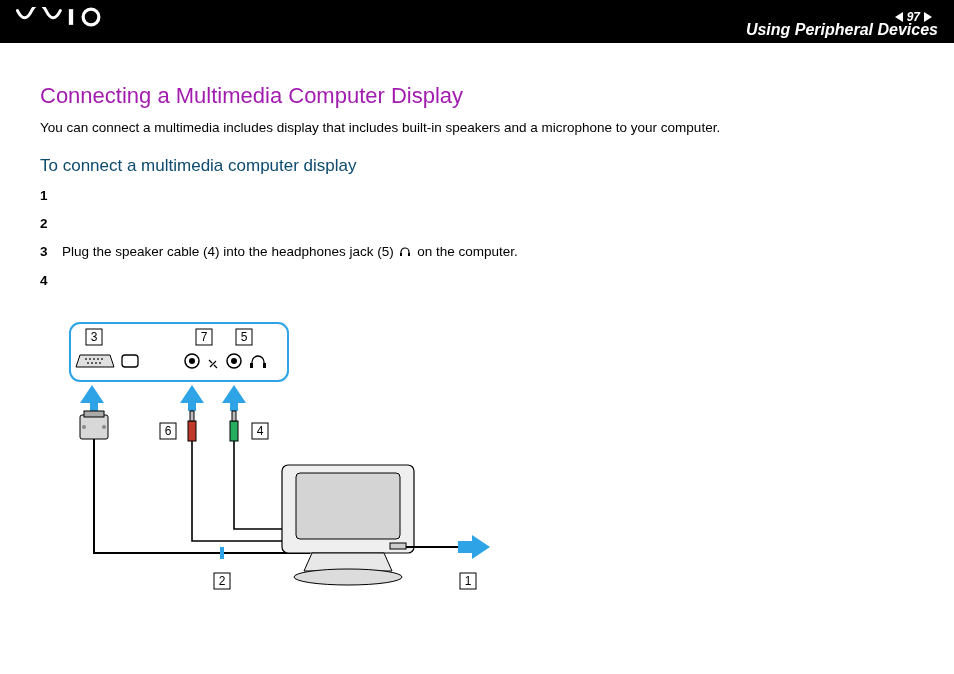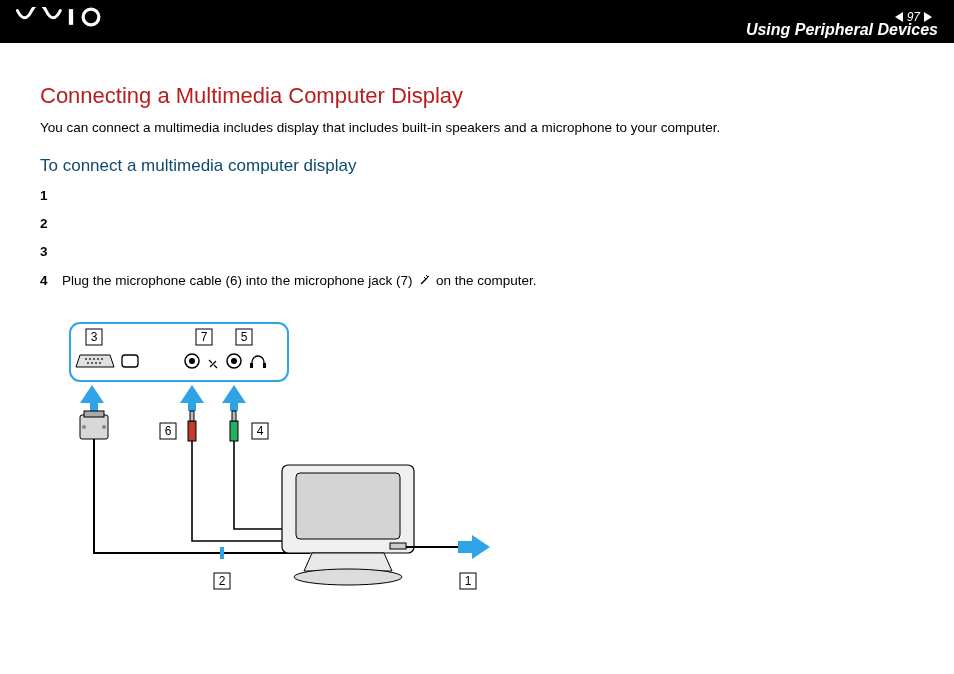--- a/index.html
+++ b/index.html
@@ -2,28 +2,28 @@
 <html><head>
 <meta charset="utf-8">
 <style>
   * { margin: 0; padding: 0; box-sizing: border-box; }
   body { width: 954px; height: 674px; font-family: Arial, Helvetica, sans-serif; background: #fff; }
 
   .header-bar { background: #000; height: 34px; width: 100%; display: flex; align-items: center; justify-content: space-between; color: #fff; padding: 0 16px; }
   .vaio-logo { height: 20px; }
   .header-right { display: flex; align-items: center; gap: 6px; font-size: 12px; font-weight: bold; font-style: italic; }
   .nav-row { display: flex; align-items: center; gap: 4px; justify-content: flex-end; }
-  .pg-num { font-style: italic; font-weight: normal; font-size: 12px; }
+  .pg-num { font-style: italic; font-weight: bold; font-size: 12px; }
   .nav-triangle { width: 0; height: 0; border-style: solid; display: inline-block; }
   .tri-left { border-width: 5px 8px 5px 0; border-color: transparent #fff transparent transparent; }
   .tri-right { border-width: 5px 0 5px 8px; border-color: transparent transparent transparent #fff; }
   .breadcrumb { font-size: 16px; font-weight: bold; font-style: italic; }
 
   .page-content { padding: 40px 40px 20px 40px; }
-  .main-heading { color: #b91c1c; font-size: 22px; font-weight: normal; margin-bottom: 10px; }
+  .main-heading { color: #a21caf; font-size: 22px; font-weight: normal; margin-bottom: 10px; }
   .intro { font-size: 13.5px; margin-bottom: 18px; line-height: 1.4; }
   .sub-heading { color: #0c4a6e; font-size: 17px; font-weight: normal; margin-bottom: 10px; }
   .steps { list-style: none; counter-reset: none; }
   .steps li { display: flex; margin-bottom: 8px; font-size: 13.5px; line-height: 1.5; align-items: baseline; }
   .step-num { font-weight: bold; width: 22px; flex-shrink: 0; }
   .inline-icon { display: inline-block; vertical-align: -2px; margin: 0 2px; }
 
   .diagram-wrap { margin-top: 24px; margin-left: 20px; }
 </style>
 </head>
@@ -55,31 +55,32 @@
 
   <ol class="steps">
     <li>
       <span class="step-num">1</span>
     </li>
     <li>
       <span class="step-num">2</span>
     </li>
     <li>
       <span class="step-num">3</span>
+      <span>
+        <span>Plug the speaker cable (4) into the headphones jack (5) </span>
+        <svg class="inline-icon" width="12" height="12" viewBox="0 0 12 12">
+            <path d="M2 8 V6 a4 4 0 0 1 8 0 V8" stroke="#000" stroke-width="1.2" fill="none"></path>
+            <rect x="1" y="7" width="2" height="3" fill="#000"></rect>
+            <rect x="9" y="7" width="2" height="3" fill="#000"></rect>
+          </svg>
+        <span> on the computer.</span>
+      </span>
     </li>
     <li>
       <span class="step-num">4</span>
-      <span>
-        <span>Plug the microphone cable (6) into the microphone jack (7) </span>
-        <svg class="inline-icon" width="12" height="12" viewBox="0 0 12 12">
-            <path d="M9 3 L3 9" stroke="#000" stroke-width="1.5"></path>
-            <path d="M9 3 L11 1 M8 4 L6 2 M10 2 L8 0" stroke="#000" stroke-width="1"></path>
-          </svg>
-        <span> on the computer.</span>
-      </span>
     </li>
   </ol>
 
   <div class="diagram-wrap">
     <svg width="460" height="290" viewBox="0 0 460 290">
 
       <rect x="10" y="8" width="218" height="58" rx="10" fill="none" stroke="#2EA3E6" stroke-width="2"></rect>
 
       <g font-family="Arial" font-size="12" text-anchor="middle">
         <rect x="26" y="14" width="16" height="16" fill="#fff" stroke="#000"></rect>

